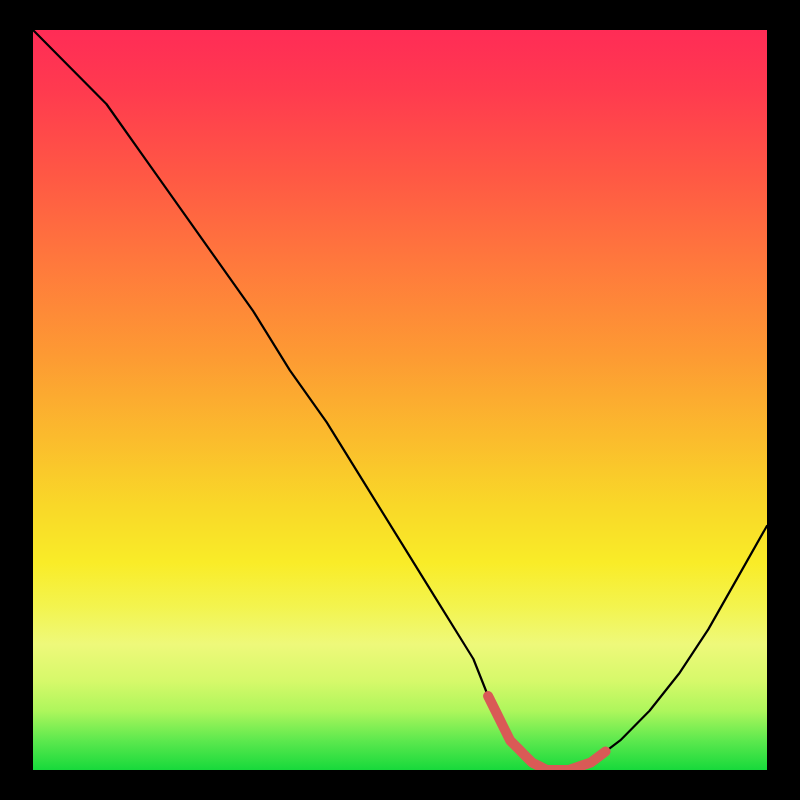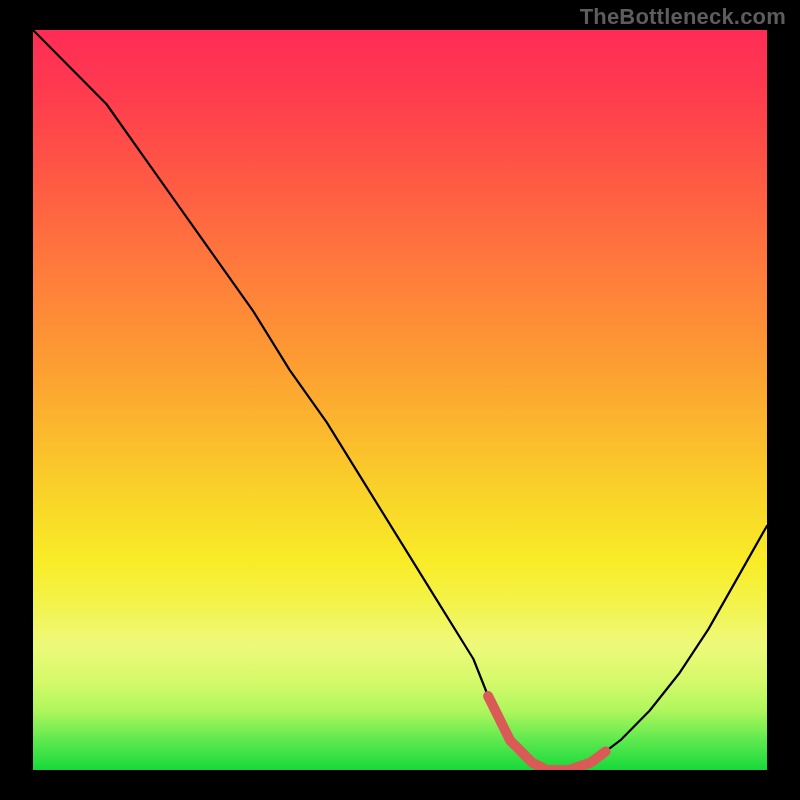--- a/index.html
+++ b/index.html
@@ -79,21 +79,20 @@
     stroke-width: 10;
     stroke-linecap: round;
     stroke-linejoin: round;
   }
 </style>
 </head>
 <body>
 
 <div class="stage">
 
-  <div class="watermark">TheBottleneck.com</div>
 
   <div class="plot">
     <div class="gradient-bg"></div>
 
     <svg class="curves" viewBox="0 0 1 1" preserveAspectRatio="none">
       <path class="curve-main" d="M 0.0000 0.0000 L 0.0500 0.0500 L 0.1000 0.1000 L 0.1500 0.1700 L 0.2000 0.2400 L 0.2500 0.3100 L 0.3000 0.3800 L 0.3500 0.4600 L 0.4000 0.5300 L 0.4500 0.6100 L 0.5000 0.6900 L 0.5500 0.7700 L 0.6000 0.8500 L 0.6200 0.9000 L 0.6500 0.9600 L 0.6800 0.9900 L 0.7000 1.0000 L 0.7300 1.0000 L 0.7600 0.9900 L 0.8000 0.9600 L 0.8400 0.9200 L 0.8800 0.8700 L 0.9200 0.8100 L 0.9600 0.7400 L 1.0000 0.6700" vector-effect="non-scaling-stroke"></path>
       <path class="trough-band" d="M 0.6200 0.9000 L 0.6300 0.9200 L 0.6400 0.9400 L 0.6500 0.9600 L 0.6600 0.9700 L 0.6700 0.9800 L 0.6800 0.9900 L 0.6900 0.9950 L 0.7000 1.0000 L 0.7100 1.0000 L 0.7200 1.0000 L 0.7300 1.0000 L 0.7400 0.9967 L 0.7500 0.9933 L 0.7600 0.9900 L 0.7700 0.9825 L 0.7800 0.9750" vector-effect="non-scaling-stroke"></path>
     </svg>
   </div>
 

